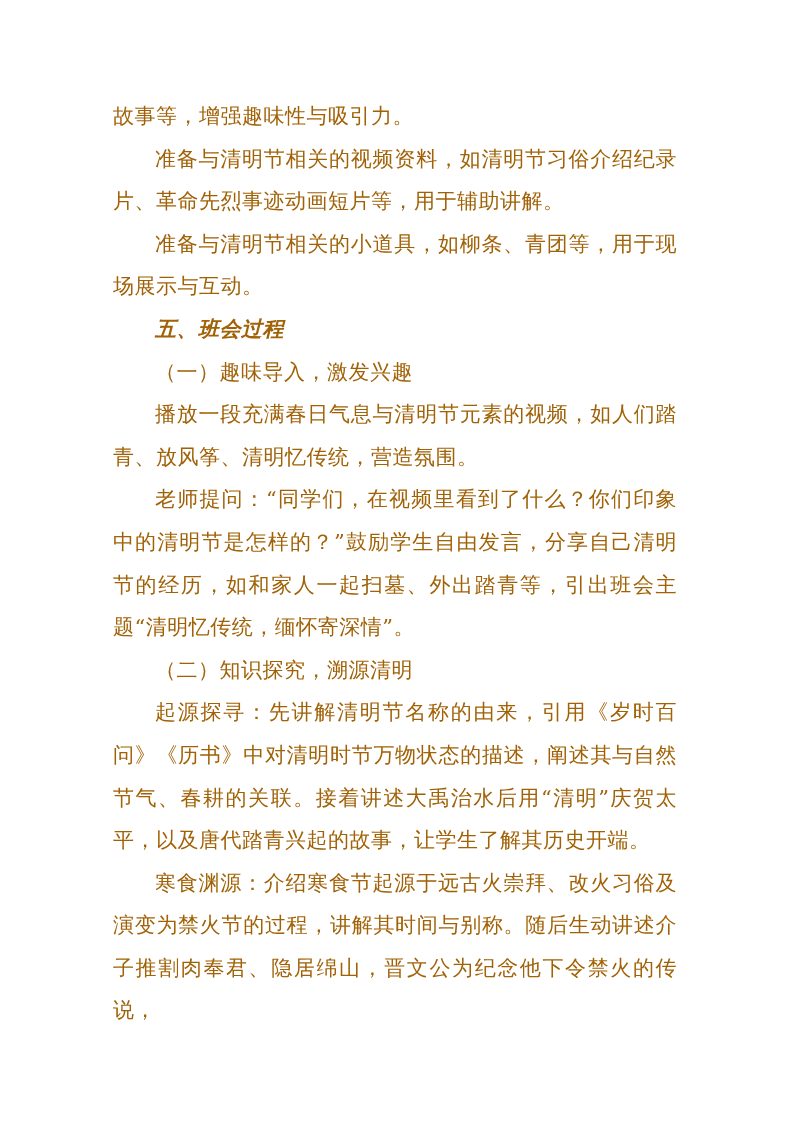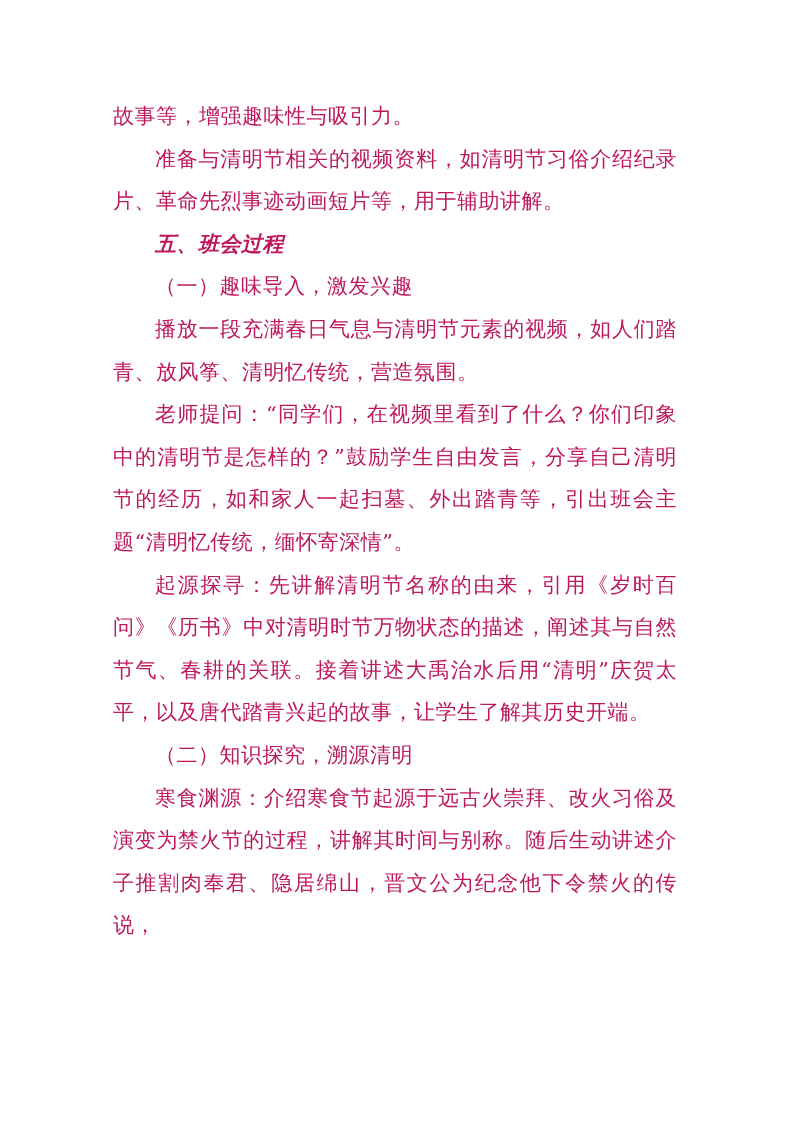--- a/index.html
+++ b/index.html
@@ -13,21 +13,21 @@
     height: 1122px;
     background: #ffffff;
     overflow: hidden;
     font-family: "DejaVu Serif", "Liberation Serif", serif;
   }
   .doc-body {
     position: absolute;
     left: 113px;
     top: 95px;
     width: 564px;
-    color: #be185d;
+    color: #a16207;
     font-size: 21px;
     line-height: 42.6px;
     text-align: justify;
     text-justify: inter-ideograph;
     letter-spacing: 0.5px;
   }
   .doc-body p {
     margin: 0;
     padding: 0;
     text-indent: 2em;
@@ -40,21 +40,22 @@
     font-style: italic;
   }
 </style>
 </head>
 <body>
 
 <div class="page">
   <div class="doc-body">
     <p class="no-indent">故事等，增强趣味性与吸引力。</p>
     <p>准备与清明节相关的视频资料，如清明节习俗介绍纪录片、革命先烈事迹动画短片等，用于辅助讲解。</p>
+    <p>准备与清明节相关的小道具，如柳条、青团等，用于现场展示与互动。</p>
     <p class="heading">五、班会过程</p>
     <p>（一）趣味导入，激发兴趣</p>
     <p>播放一段充满春日气息与清明节元素的视频，如人们踏青、放风筝、清明忆传统，营造氛围。</p>
     <p>老师提问：“同学们，在视频里看到了什么？你们印象中的清明节是怎样的？”鼓励学生自由发言，分享自己清明节的经历，如和家人一起扫墓、外出踏青等，引出班会主题“清明忆传统，缅怀寄深情”。</p>
+    <p>（二）知识探究，溯源清明</p>
     <p>起源探寻：先讲解清明节名称的由来，引用《岁时百问》《历书》中对清明时节万物状态的描述，阐述其与自然节气、春耕的关联。接着讲述大禹治水后用“清明”庆贺太平，以及唐代踏青兴起的故事，让学生了解其历史开端。</p>
-    <p>（二）知识探究，溯源清明</p>
     <p>寒食渊源：介绍寒食节起源于远古火崇拜、改火习俗及演变为禁火节的过程，讲解其时间与别称。随后生动讲述介子推割肉奉君、隐居绵山，晋文公为纪念他下令禁火的传说，</p>
   </div>
 </div>
 
 </body></html>

